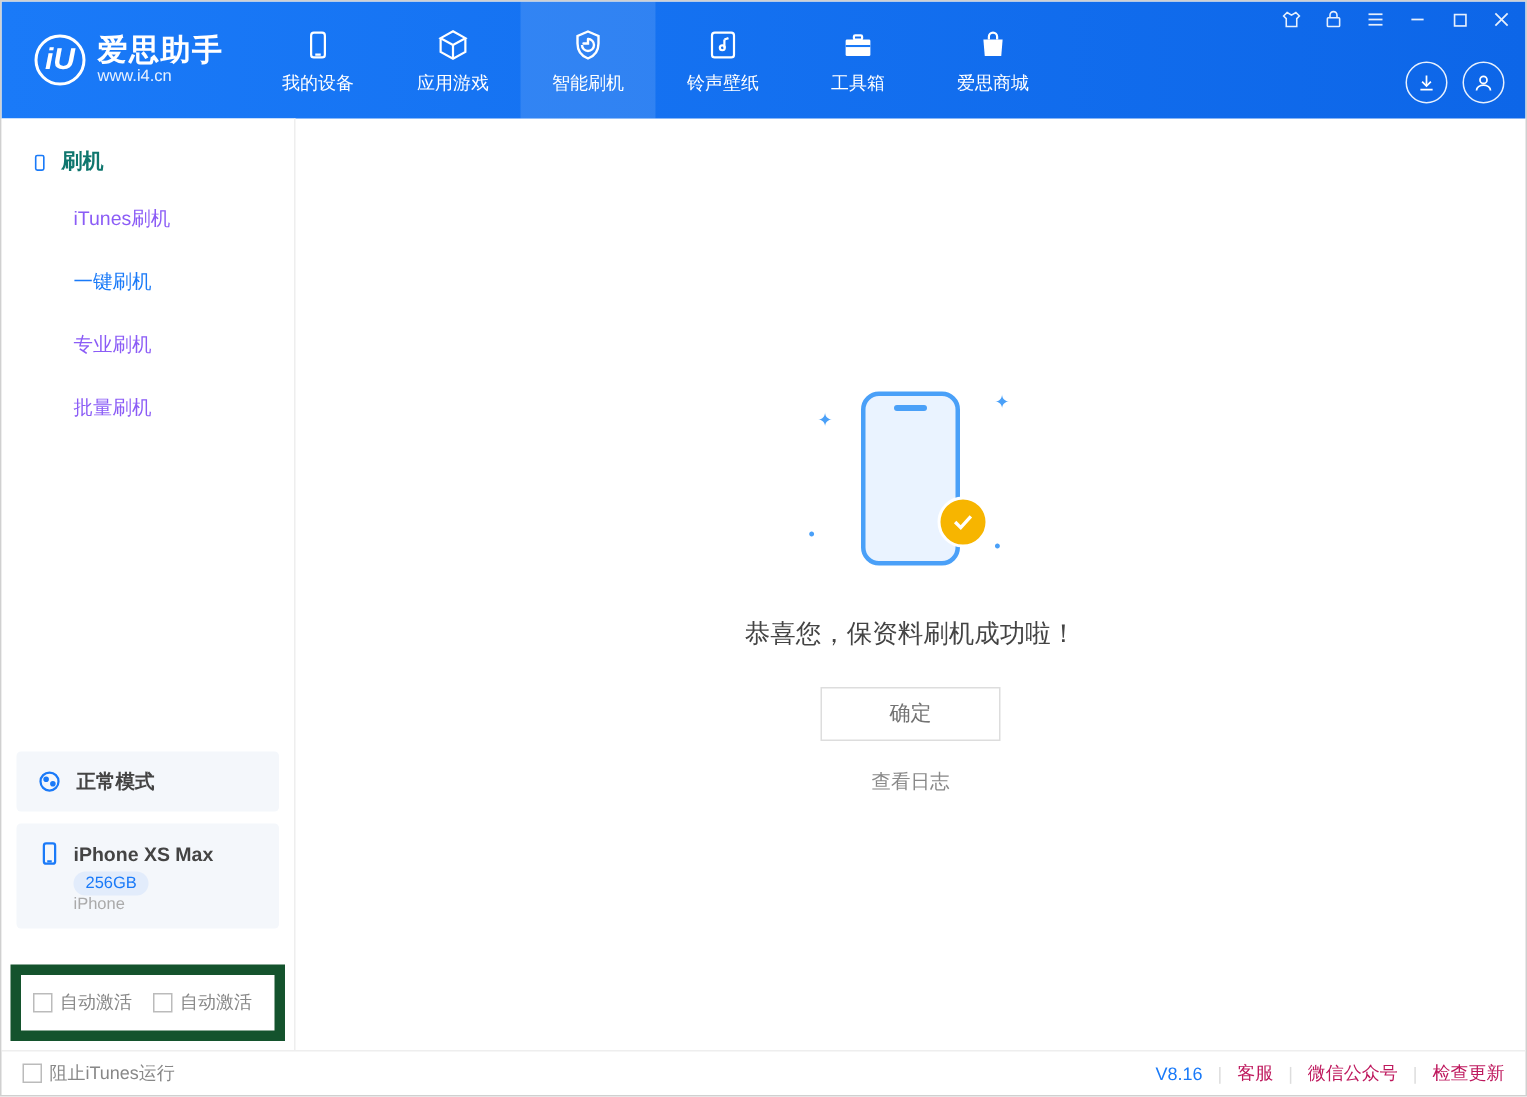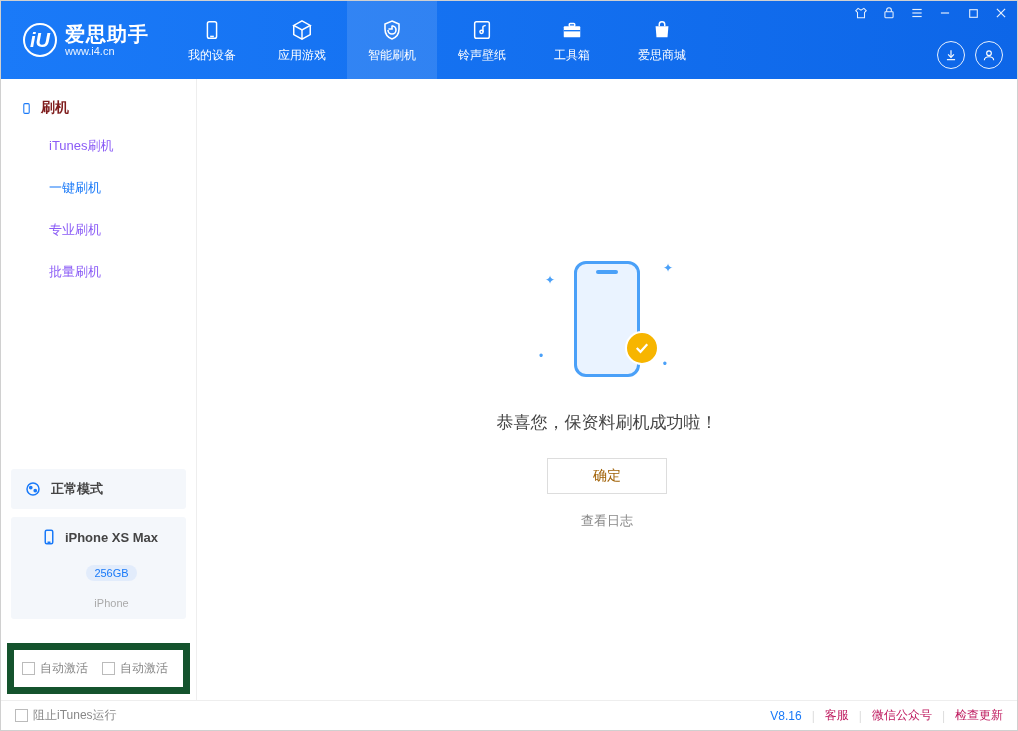--- a/index.html
+++ b/index.html
@@ -25,51 +25,51 @@
 
 .header-circles { position: absolute; right: 14px; bottom: 10px; display: flex; gap: 10px; }
 .hc { width: 28px; height: 28px; border: 1.6px solid rgba(255,255,255,.9); border-radius: 50%; display: flex; align-items: center; justify-content: center; cursor: pointer; }
 
 
 .body { display: flex; height: calc(100% - 78px - 30px); }
 
 
 .sidebar { width: 196px; background: #fff; border-right: 1px solid #eee; display: flex; flex-direction: column; position: relative; }
 .side-section { padding: 6px 0; }
-.side-head { display: flex; align-items: center; gap: 8px; padding: 14px 18px 8px; font-size: 14px; color: #7f1d1d; font-weight: 600; }
+.side-head { display: flex; align-items: center; gap: 8px; padding: 14px 18px 8px; font-size: 14px; color: #0f766e; font-weight: 600; }
 .side-head .hicon { width: 14px; height: 14px; display: flex; align-items: center; justify-content: center; }
 .side-item { padding: 12px 18px 12px 48px; font-size: 13px; color: #8b5cf6; cursor: pointer; }
 .side-item.active { color: #1a7af8; }
 
 .device-cards { margin-top: auto; padding: 10px; }
 .card { background: #f4f7fb; border-radius: 3px; padding: 10px 12px; margin-bottom: 8px; display: flex; align-items: center; gap: 8px; }
 .card .cicon { width: 20px; height: 20px; display: flex; align-items: center; justify-content: center; color: #1a7af8; }
 .card-title { font-size: 13px; color: #444; font-weight: 600; }
-.card2 { flex-direction: column; align-items: center; gap: 16px; }
+.card2 { flex-direction: column; align-items: flex-start; gap: 0; }
 .card2 .row1 { display: flex; align-items: center; gap: 6px; }
 .capacity { background: #e2ecfb; color: #1a7af8; font-size: 11px; padding: 2px 8px; border-radius: 10px; margin-top: 2px; margin-left: 26px; }
 .devtype { font-size: 11px; color: #aaa; margin-left: 26px; }
 
 .bottom-options { border: 7px solid #14532d; margin: 6px; padding: 10px 8px; display: flex; gap: 14px; align-items: center; }
 .chk { display: flex; align-items: center; gap: 5px; cursor: pointer; }
 .chkbox { width: 13px; height: 13px; border: 1px solid #bbb; background: #fff; }
 .chklabel { font-size: 12px; color: #888; }
 
 
 .main { flex: 1; display: flex; flex-direction: column; align-items: center; justify-content: center; position: relative; }
 .illus { position: relative; width: 140px; height: 140px; margin-bottom: 22px; display: flex; align-items: center; justify-content: center; }
 .phone { width: 66px; height: 116px; border: 3px solid #4aa0f8; border-radius: 12px; background: #eaf3ff; position: relative; }
 .phone::before { content: ""; position: absolute; top: 6px; left: 50%; transform: translateX(-50%); width: 22px; height: 4px; background: #4aa0f8; border-radius: 3px; }
 .spark { position: absolute; color: #4aa0f8; font-size: 12px; }
 .spark.s1 { left: 8px; top: 24px; } .spark.s2 { right: 4px; top: 12px; }
 .spark.s3 { left: 2px; bottom: 26px; } .spark.s4 { right: 10px; bottom: 18px; }
 .success-badge { position: absolute; right: 18px; bottom: 24px; width: 34px; height: 34px; border-radius: 50%; background: #f7b500; display: flex; align-items: center; justify-content: center; border: 2px solid #fff; }
 
 .msg { font-size: 17px; color: #444; margin-bottom: 24px; }
-.ok-btn { width: 120px; height: 36px; border: 1px solid #ddd; background: #fff; font-size: 14px; color: #a16207; cursor: pointer; }
+.ok-btn { width: 120px; height: 36px; border: 1px solid #ddd; background: #fff; font-size: 14px; color: #737373; cursor: pointer; }
 .log-link { margin-top: 18px; font-size: 13px; color: #888; cursor: pointer; }
 
 
 .statusbar { height: 30px; border-top: 1px solid #eee; display: flex; align-items: center; padding: 0 14px; font-size: 12px; color: #999; }
 .sb-left { display: flex; align-items: center; gap: 6px; }
 .sb-right { margin-left: auto; display: flex; align-items: center; gap: 10px; }
 .sb-version { color: #1a7af8; }
 .sb-sep { color: #ddd; }
 .sb-link { color: #be185d; cursor: pointer; }
 </style>

